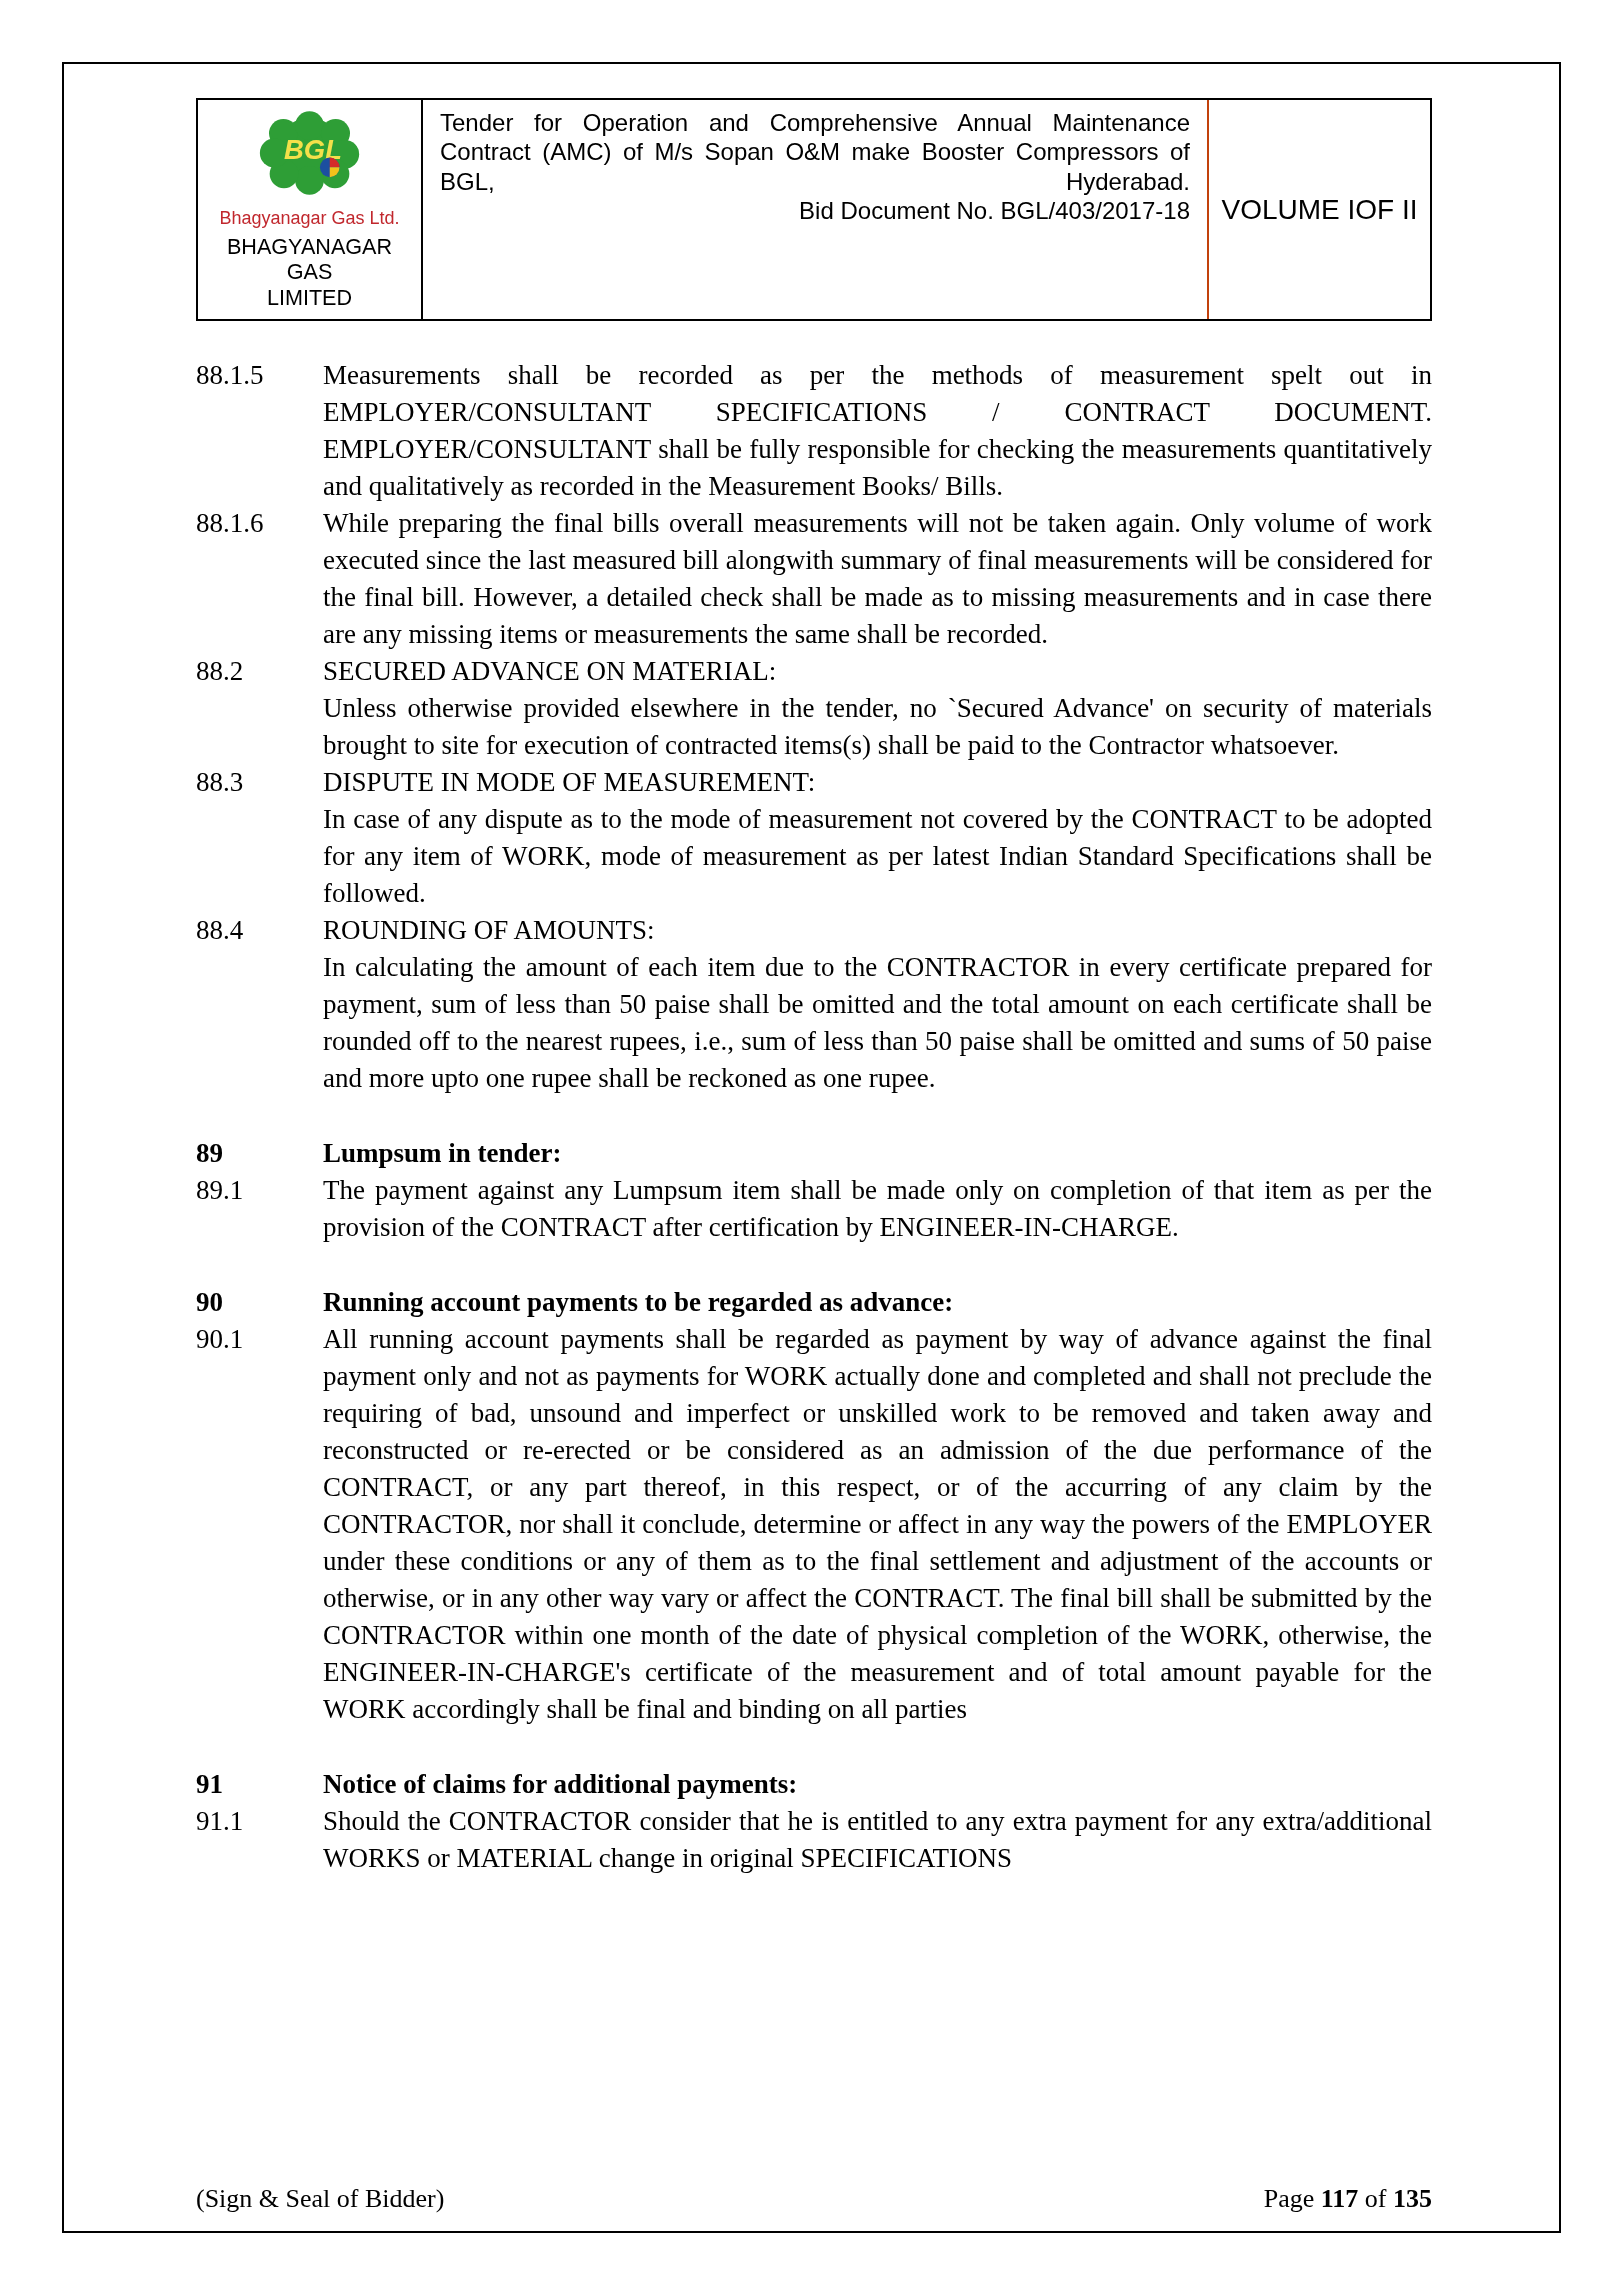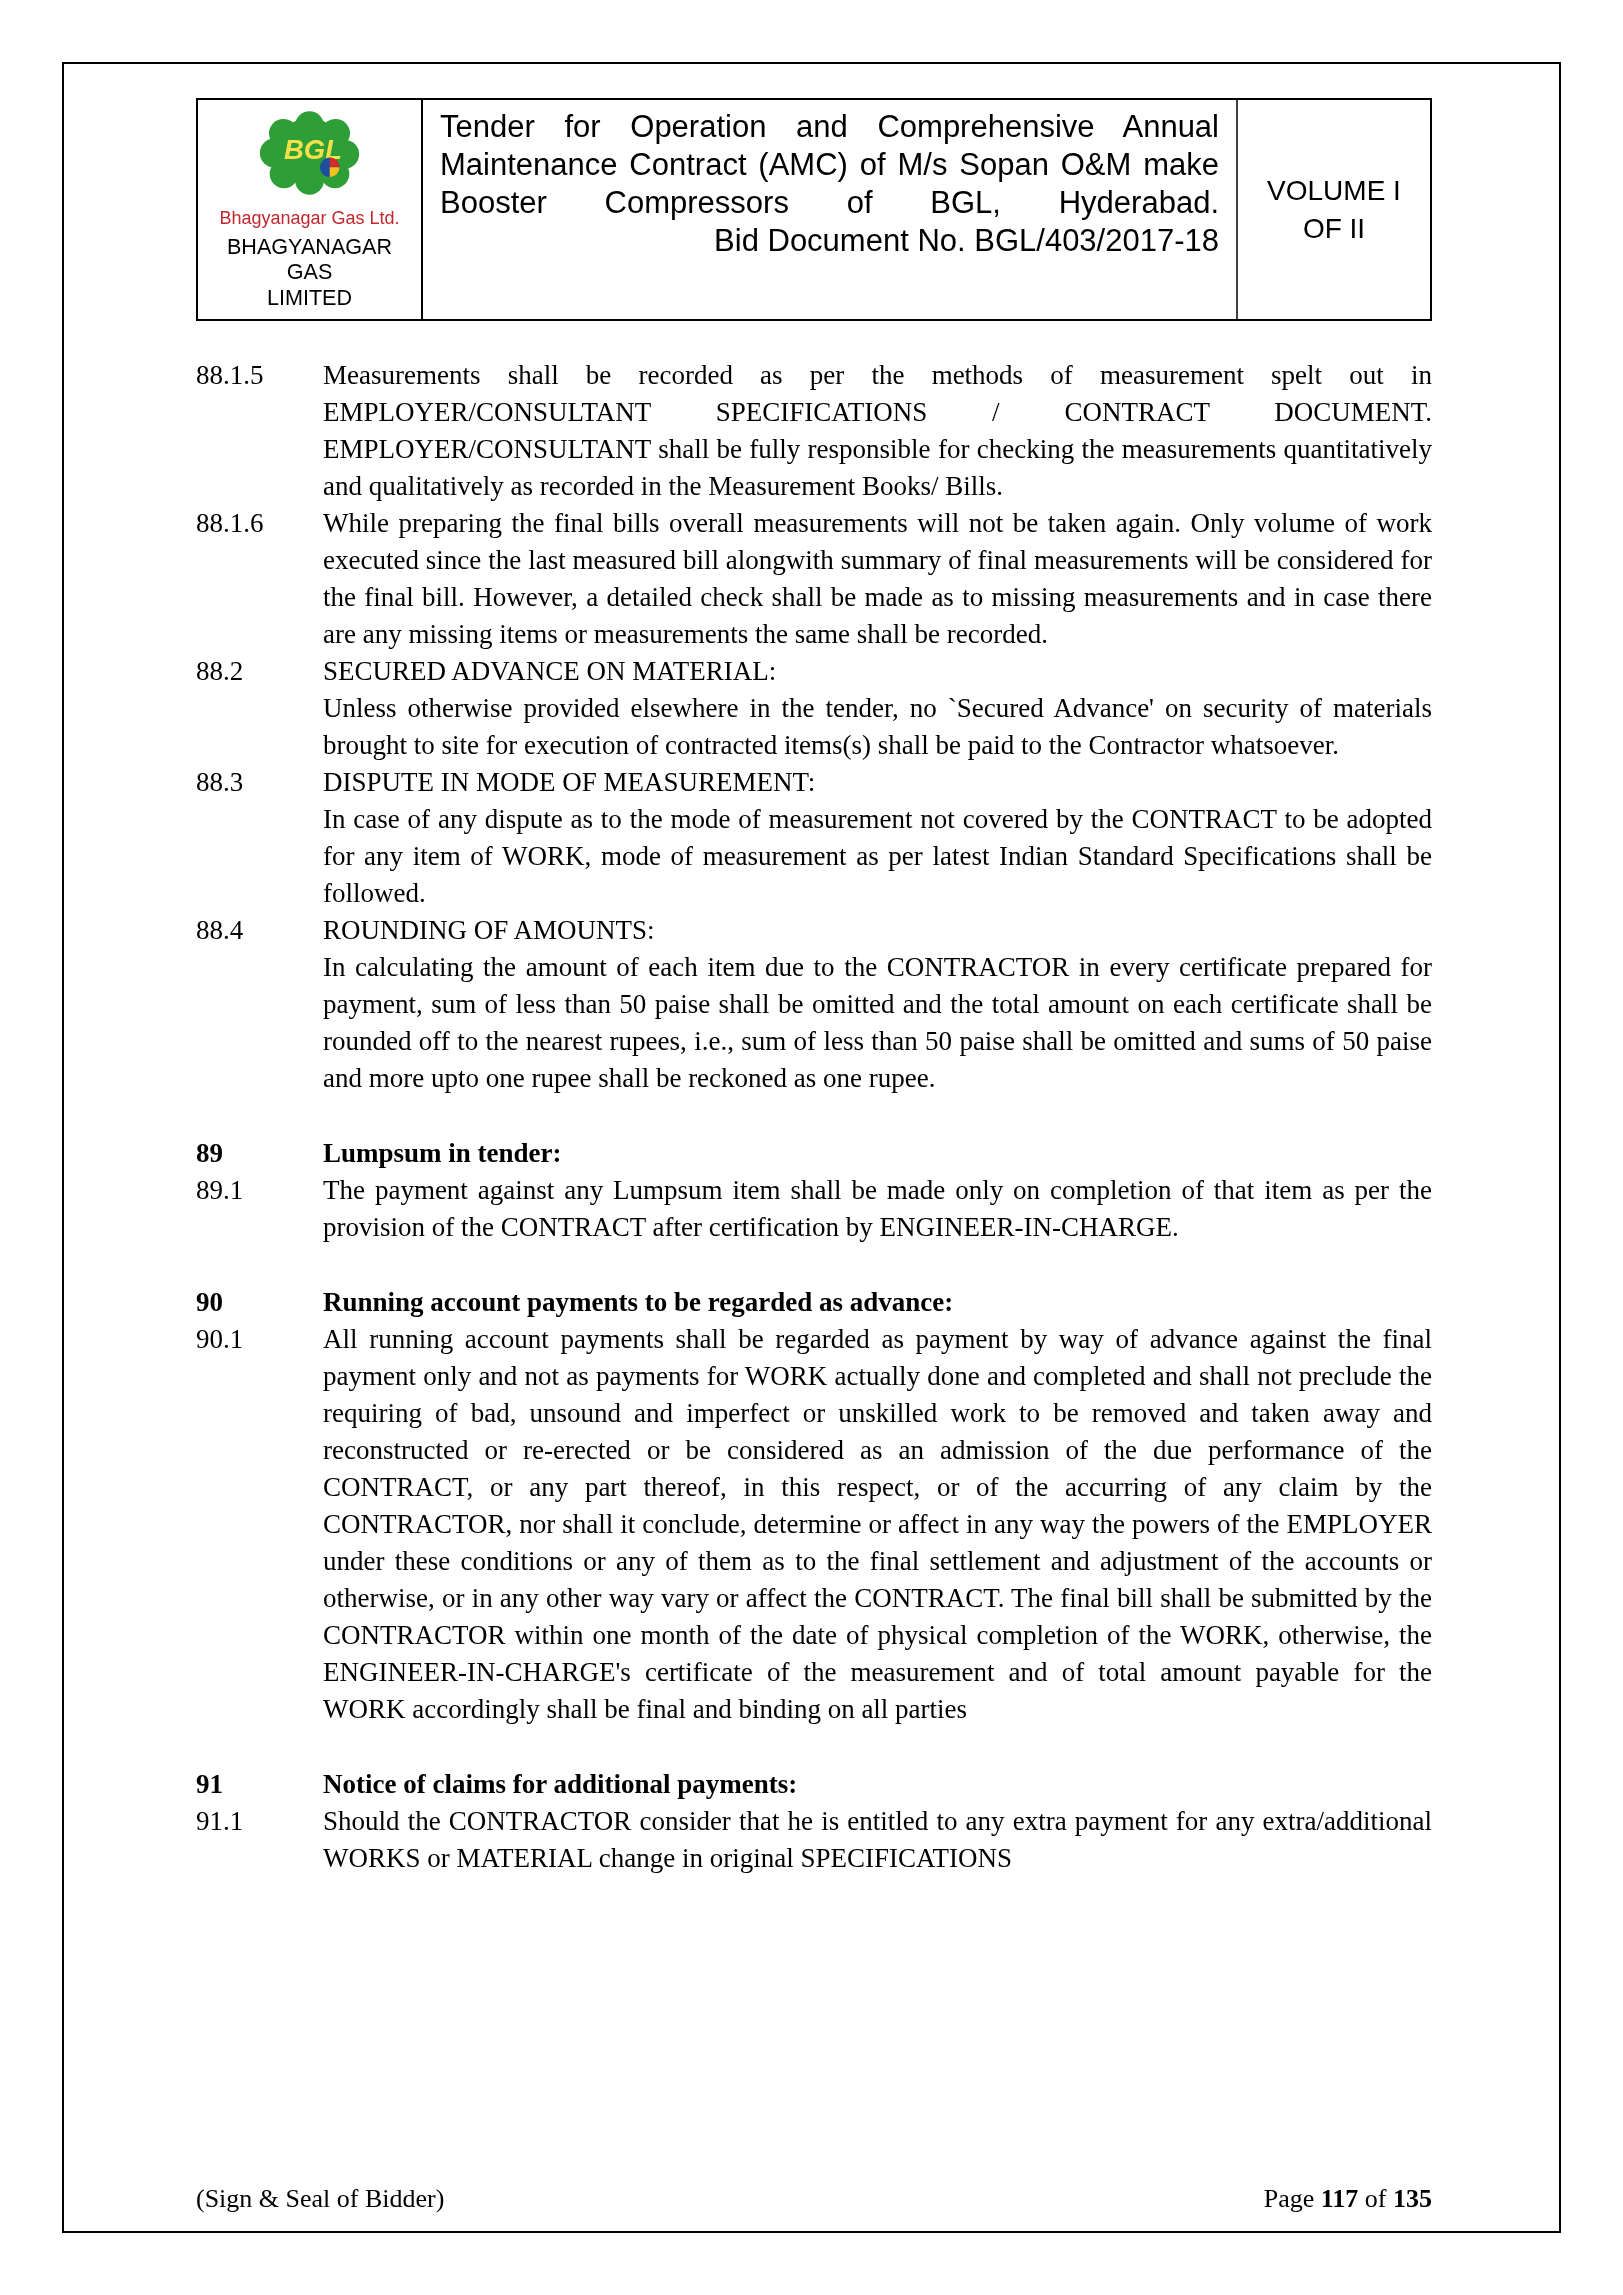--- a/index.html
+++ b/index.html
@@ -51,38 +51,37 @@
   }
   .company-name {
     font-family: "Liberation Sans", sans-serif;
     font-size: 21.6px;
     line-height: 1.18;
     margin-top: 5.2px;
     color: #000;
   }
   .title-cell {
     flex: 1;
-    border-right: 2px solid #404040;
+    border-right: 2px solid #c2410c;
     padding: 7.9px 17px 9.2px;
     font-family: "Liberation Sans", sans-serif;
-    font-size: 31px;
+    font-size: 24px;
     line-height: 1.23;
   }
   .tender-title {
     text-align: justify;
     text-align-last: justify;
   }
   .bid-doc {
     text-align: right;
   }
   .volume-cell {
-    width: 192px;
+    width: 221px;
     flex: none;
     display: flex;
-    flex-direction: column;
     align-items: center;
     justify-content: center;
     font-family: "Liberation Sans", sans-serif;
     font-size: 28px;
     line-height: 1.35;
   }
   
   .clauses {
     margin-top: 36px;
     font-size: 27px;

